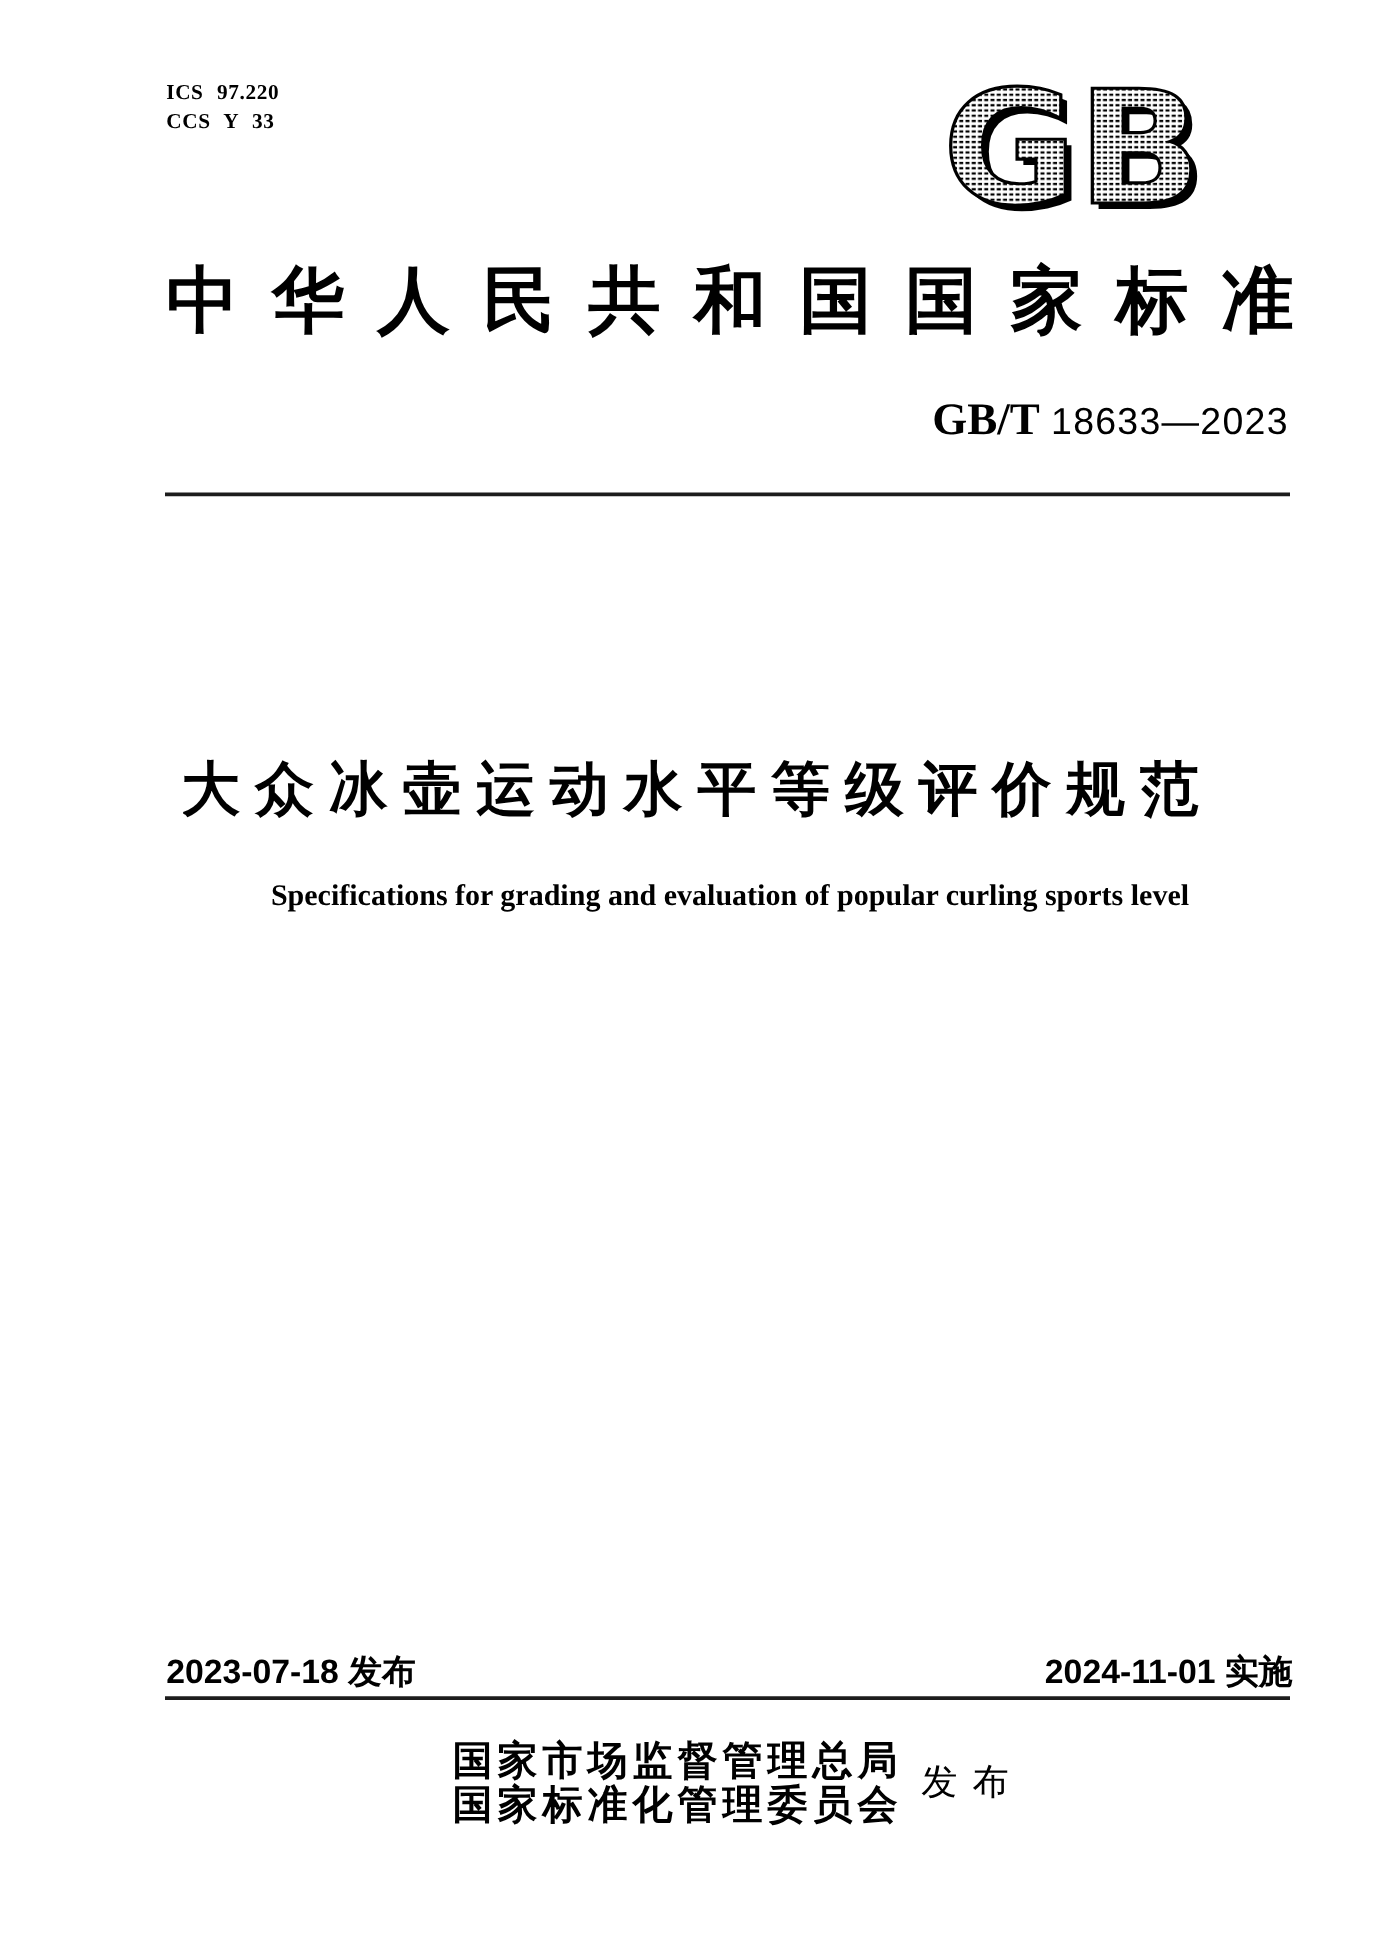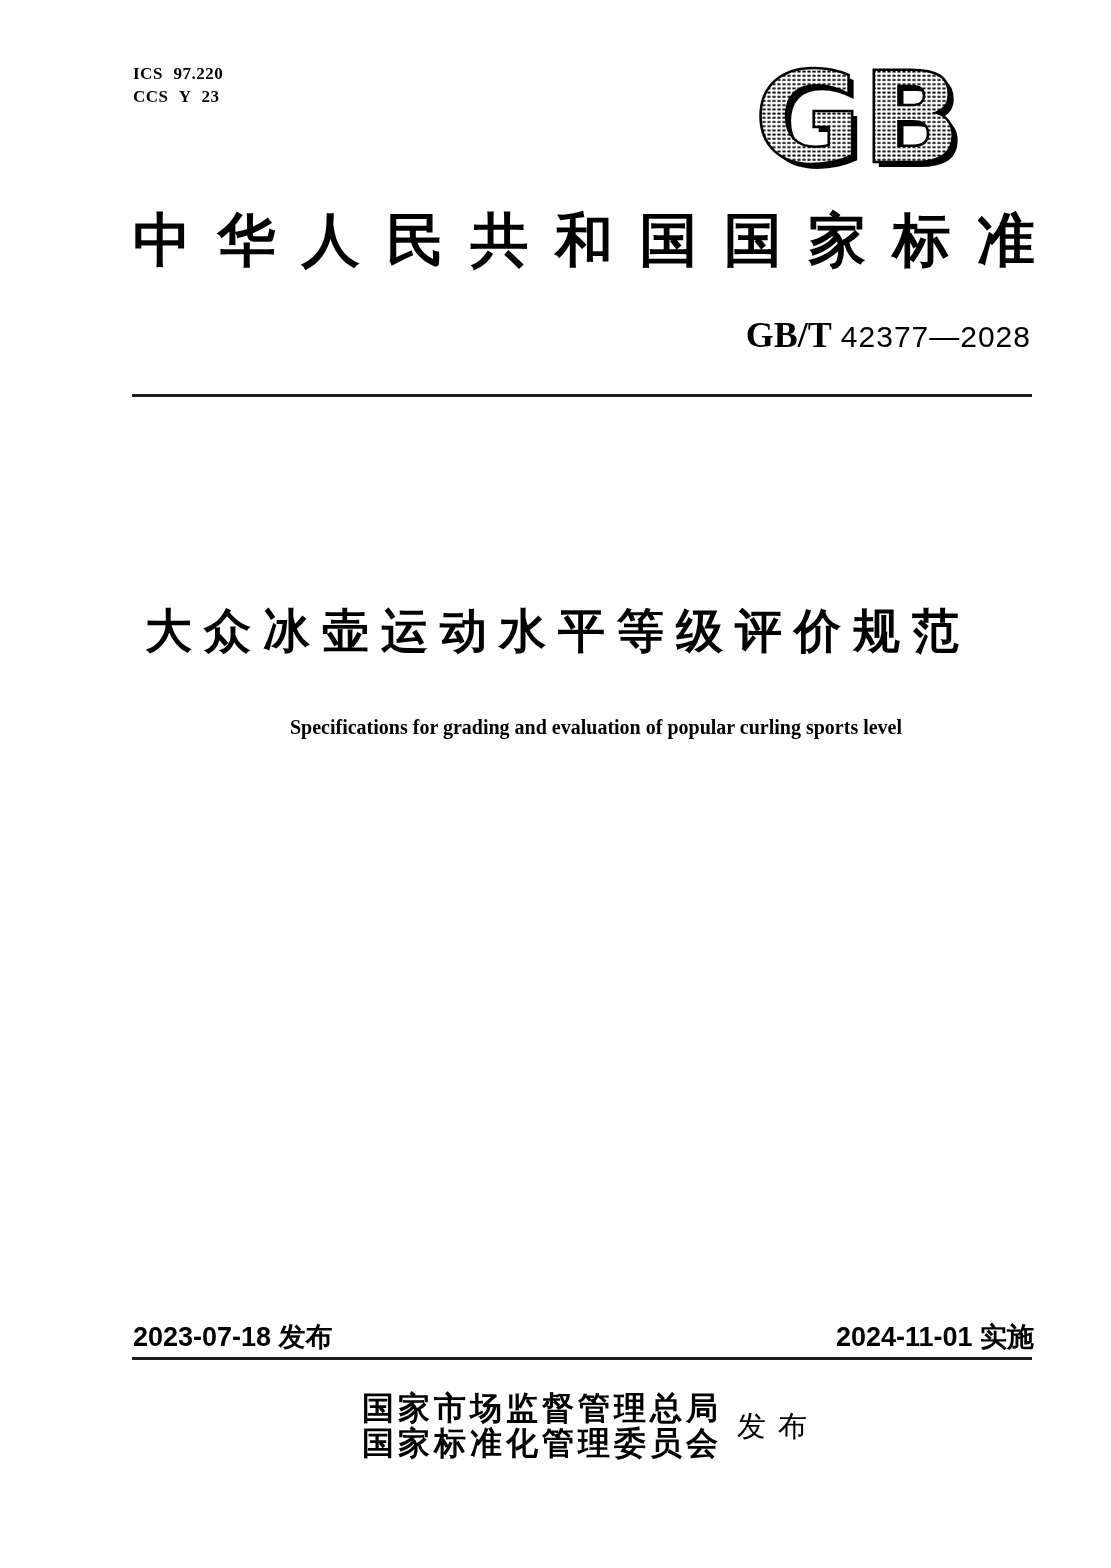--- a/index.html
+++ b/index.html
@@ -101,25 +101,25 @@
     line-height: 1.2;
     letter-spacing: 12px;
     text-indent: 12px;
     white-space: nowrap;
   }
   .doc-title-en {
     position: absolute;
     left: 133px;
     top: 702px;
     width: 902px;
-    margin: 12px;
+    margin: 0;
     text-align: center;
     font-family: "Liberation Serif", "DejaVu Serif", serif;
     font-weight: bold;
-    font-size: 20px;
+    font-size: 24px;
     line-height: 1.3;
   }
 
   
   .date-row {
     position: absolute;
     left: 133px;
     top: 1322px;
     width: 901px;
     display: flex;
@@ -153,21 +153,21 @@
     line-height: 1.2;
   }
 </style>
 </head>
 <body>
 
 <div class="page">
 
   <div class="ics-block">
     <div>ICS 97.220</div>
-    <div>CCS Y 23</div>
+    <div>CCS Y 33</div>
   </div>
 
   <svg class="gb-logo" viewBox="0 0 218 114">
     <defs>
       <pattern id="gb-halftone" width="5" height="4.2" patternUnits="userSpaceOnUse">
         <rect width="5" height="4.2" fill="#ffffff"></rect>
         <rect x="0.4" y="1.3" width="3.2" height="1.8" fill="#000000"></rect>
       </pattern>
     </defs>
     <text x="7" y="106" textLength="208" lengthAdjust="spacingAndGlyphs" class="logo-text logo-shadow">GB</text>
@@ -182,21 +182,21 @@
       <span>共</span>
       <span>和</span>
       <span>国</span>
       <span>国</span>
       <span>家</span>
       <span>标</span>
       <span>准</span>
     </div>
 
   <div class="std-number">
-    <span class="std-prefix">GB/T</span><span class="std-digits">42377—2028</span>
+    <span class="std-prefix">GB/T</span><span class="std-digits">18633—2023</span>
   </div>
 
   <div class="rule rule-top"></div>
 
   <h1 class="doc-title-zh">大众冰壶运动水平等级评价规范</h1>
 
   <h2 class="doc-title-en">Specifications for grading and evaluation of popular curling sports level</h2>
 
   <div class="date-row">
     <span>2023-07-18 发布</span>

